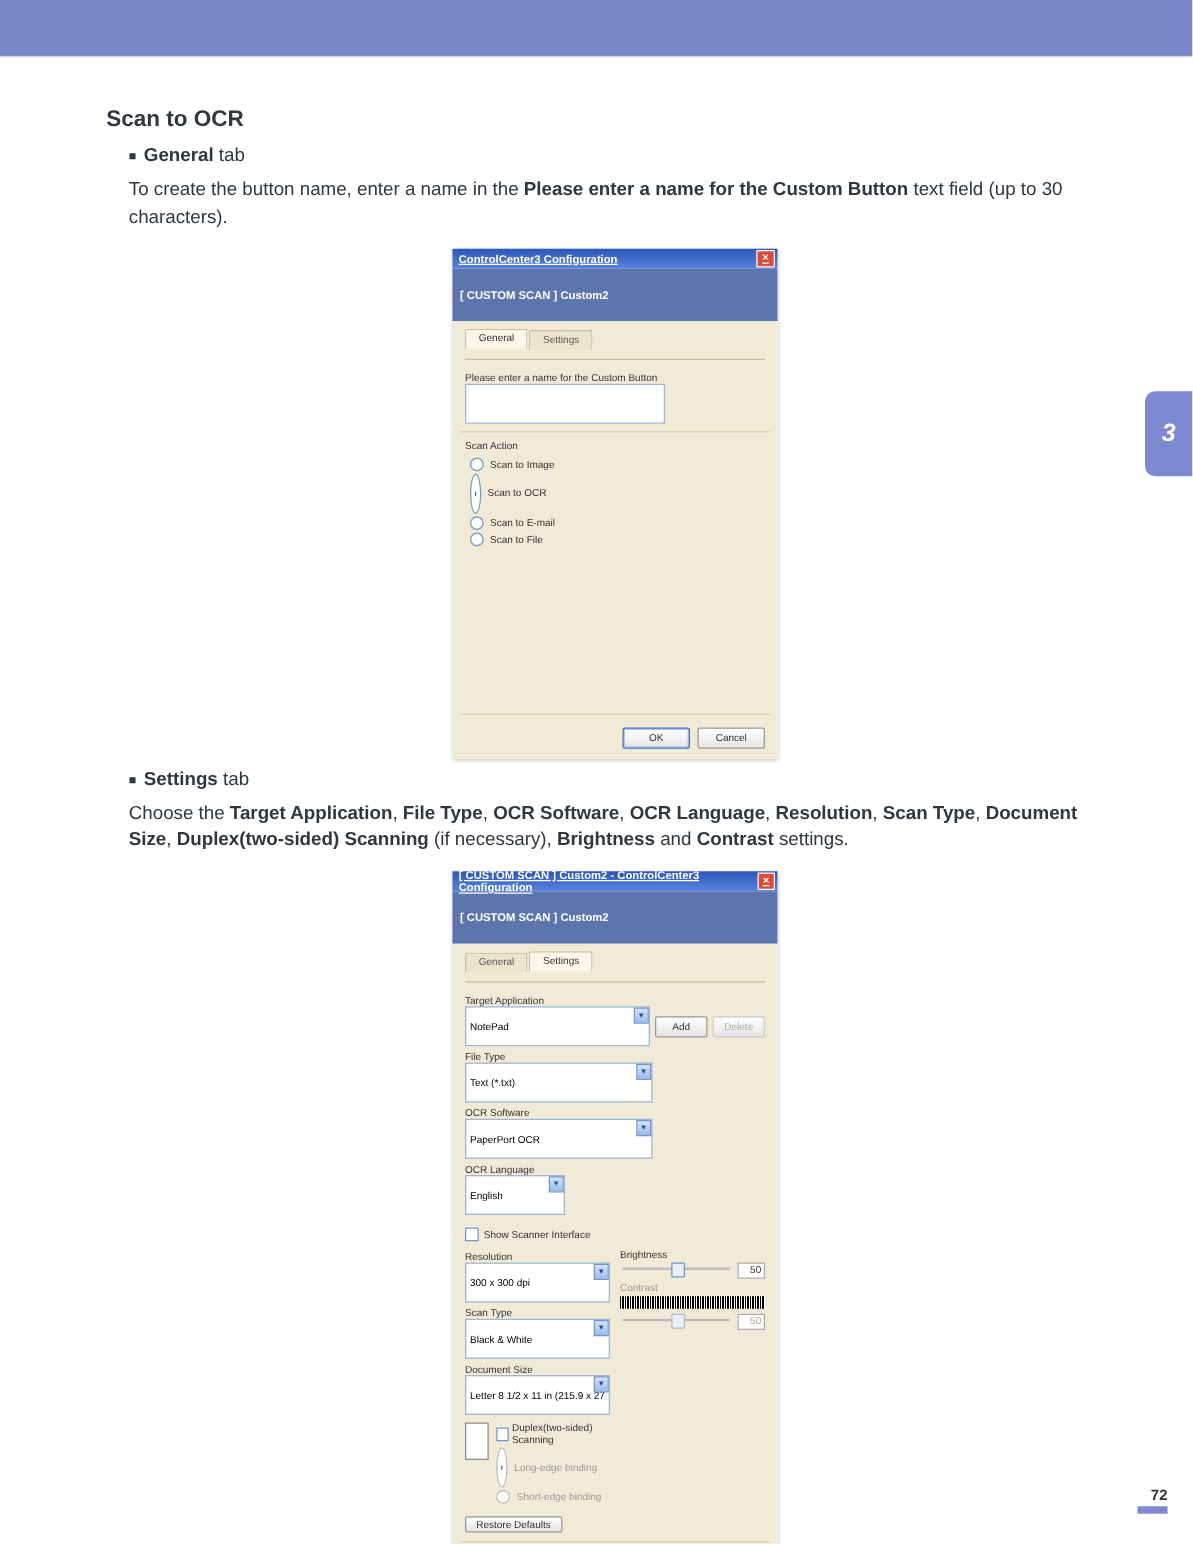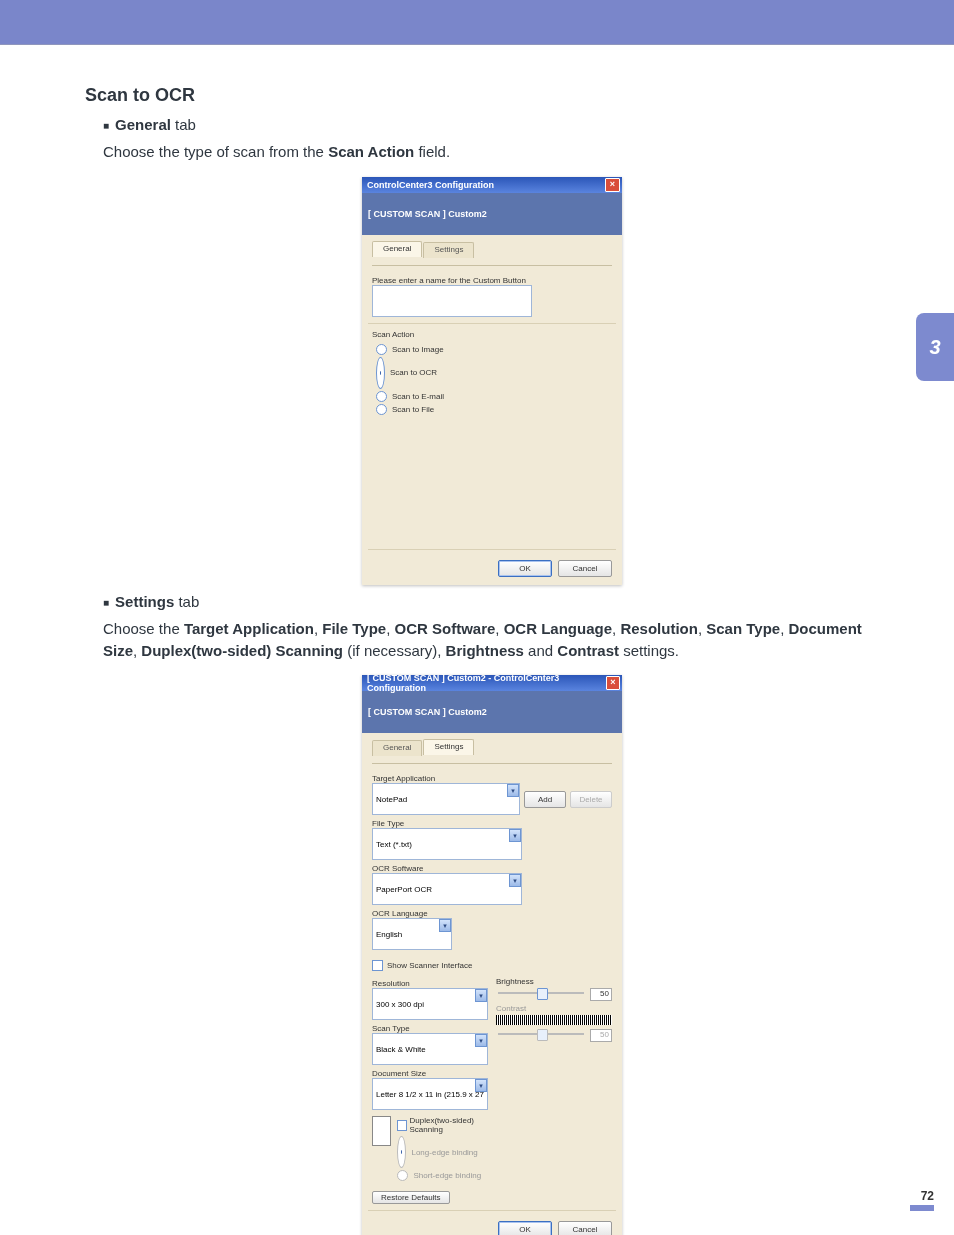--- a/index.html
+++ b/index.html
@@ -79,20 +79,21 @@
   .dlg .titlebar {
     height: 16px;
     background: linear-gradient(#2b56b8,#5a84df);
     color:#fff;
     font-size:9px;
     font-weight:bold;
     display:flex;
     align-items:center;
     justify-content:space-between;
     padding: 0 2px 0 5px;
+    text-decoration: underline;
   }
   .dlg .titlebar .close {
     width:13px; height:12px;
     background:#d94e3a;
     border:1px solid #fff;
     border-radius:1px;
     color:#fff;
     font-size:9px;
     line-height:10px;
     text-align:center;
@@ -227,21 +228,21 @@
   <div class="page">
 
     <h3 class="heading">Scan to OCR</h3>
 
     <div class="bullet-row">
       <span class="sq">■</span>
       <span><b>General</b><span> tab</span></span>
     </div>
 
     <div class="body-text">
-      <span>Choose the type of scan from the </span><b>Scan Action</b><span> field.</span>
+      <span>To create the button name, enter a name in the </span><b>Please enter a name for the Custom Button</b><span> text field (up to 30 characters).</span>
     </div>
 
     <div class="dlg-wrap">
       <div class="dlg">
         <div class="titlebar">
           <span>ControlCenter3 Configuration</span>
           <span class="close">×</span>
         </div>
         <div class="banner">[ CUSTOM SCAN ]   Custom2</div>
         <div class="client">

